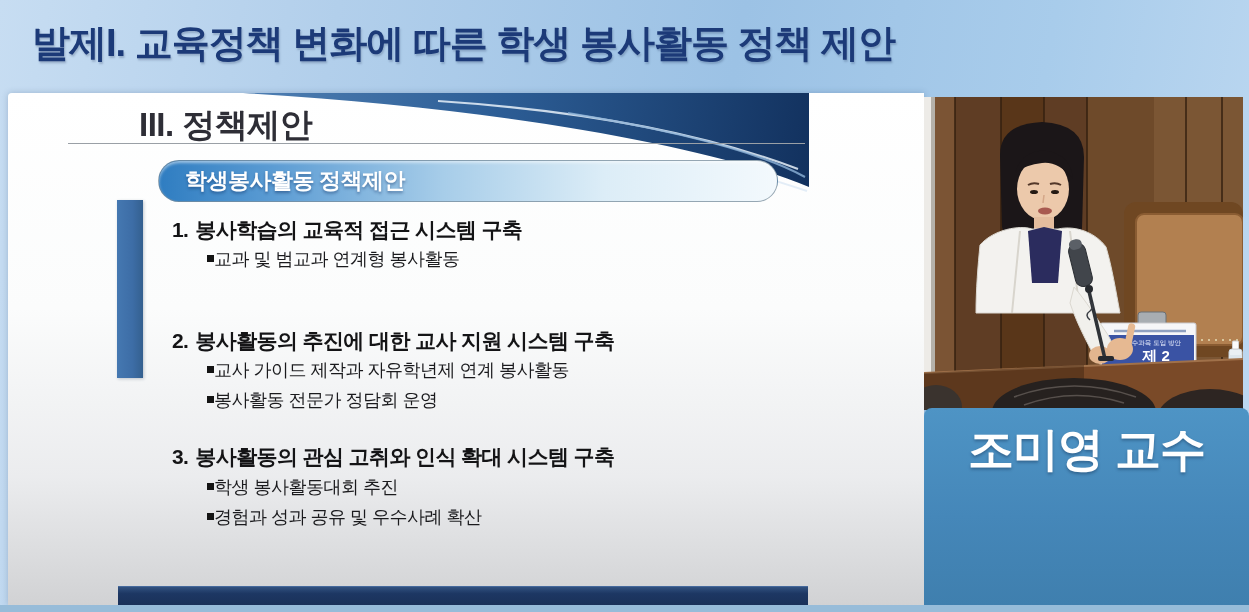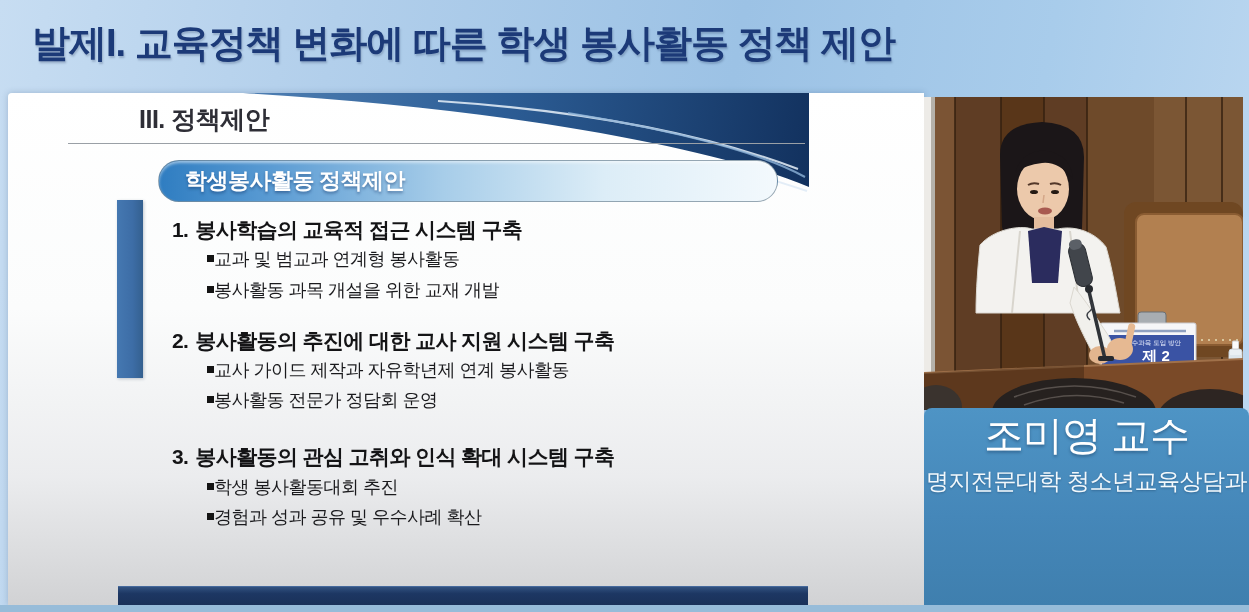--- a/index.html
+++ b/index.html
@@ -17,21 +17,21 @@
   
   .slide{
     position:absolute;left:8px;top:93px;width:916px;height:512px;
     background:linear-gradient(180deg,#ffffff 0%,#fbfcfc 42%,#ebecee 75%,#d1d2d4 100%);
     border-radius:4px 0 0 0;
     box-shadow:0 0 6px rgba(40,70,110,.25);
   }
   .swoosh{position:absolute;left:0;top:0;}
   .section-title{
     position:absolute;left:131px;top:10px;
-    font-size:25px;font-weight:700;letter-spacing:-.5px;color:#2e2e36;white-space:nowrap;
+    font-size:33px;font-weight:700;letter-spacing:-.5px;color:#2e2e36;white-space:nowrap;
   }
   .rule{position:absolute;left:60px;top:50px;width:737px;height:1px;background:#9aa0a6;}
   .pill{
     position:absolute;left:150px;top:67px;width:618px;height:40px;border-radius:21px;
     background:linear-gradient(90deg,#2f7dc1 0%,#5a9bd3 18%,#a7cde9 46%,#dcedf7 72%,#f3f9fd 100%);
     border:1px solid rgba(120,140,155,.75);
     box-shadow:inset 0 2px 3px rgba(255,255,255,.5);
   }
   .pill-label{
     position:absolute;left:26px;top:0;line-height:40px;
@@ -61,21 +61,21 @@
   
   .photo{position:absolute;left:924px;top:97px;width:319px;height:313px;}
   
   .name-panel{
     position:absolute;left:924px;top:408px;width:325px;height:197px;
     border-radius:8px 8px 0 0;
     background:linear-gradient(180deg,#4e94c5 0%,#4587b9 55%,#3f7fae 100%);
     text-align:center;
   }
   .speaker-name{
-    margin-top:7px;font-size:40px;line-height:41px;font-weight:400;letter-spacing:-1px;
+    margin-top:21px;font-size:46px;line-height:41px;font-weight:700;letter-spacing:-1px;
     color:#ffffff;text-shadow:0 2px 3px rgba(10,30,60,.35);white-space:nowrap;
   }
   .speaker-affil{
     margin-top:13px;font-size:23px;line-height:24px;font-weight:500;letter-spacing:-.5px;
     color:#f2f8fc;text-shadow:0 1px 2px rgba(10,30,60,.3);white-space:nowrap;
   }
   .bottom-strip{position:absolute;left:0;top:605px;width:1249px;height:7px;background:#97bcd9;}
 </style>
 </head>
 <body>
@@ -109,24 +109,20 @@
 
     <div class="vbar"></div>
 
     <div class="h-row" style="top:126px">
       <span>1.</span>
       <span>봉사학습의 교육적 접근 시스템 구축</span>
     </div>
     <div class="b-row" style="top:157px">
       <span class="sq"></span>
       <span>교과 및 범교과 연계형 봉사활동</span>
-    </div>
-    <div class="b-row" style="top:188px">
-      <span class="sq"></span>
-      <span>봉사활동 과목 개설을 위한 교재 개발</span>
     </div>
 
     <div class="h-row" style="top:237px">
       <span>2.</span>
       <span>봉사활동의 추진에 대한 교사 지원 시스템 구축</span>
     </div>
     <div class="b-row" style="top:298px">
       <span class="sq"></span>
       <span>봉사활동 전문가 정담회 운영</span>
     </div>
@@ -234,17 +230,16 @@
     <g>
       <ellipse cx="12" cy="310" rx="26" ry="22" fill="#3a332e"></ellipse>
       <ellipse cx="150" cy="315" rx="82" ry="34" fill="#26211f"></ellipse>
       <path d="M 90 300 Q 150 278 212 300 M 100 308 Q 150 290 200 306" stroke="#57504c" stroke-width="1.5" fill="none"></path>
       <ellipse cx="286" cy="320" rx="52" ry="28" fill="#2d2522"></ellipse>
     </g>
   </svg>
 
   <div class="name-panel">
     <div class="speaker-name">조미영 교수</div>
-    <div class="speaker-affil">명지전문대학 청소년교육상담과</div>
   </div>
 
   <div class="bottom-strip"></div>
 </div>
 
 </body></html>

